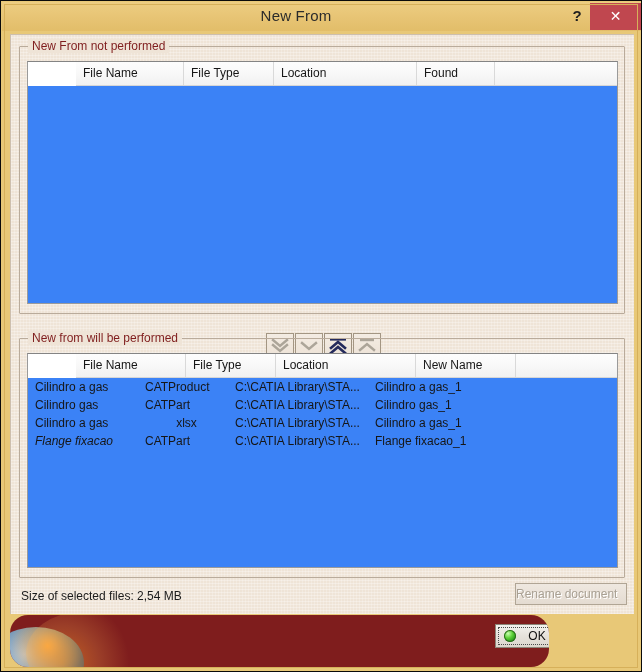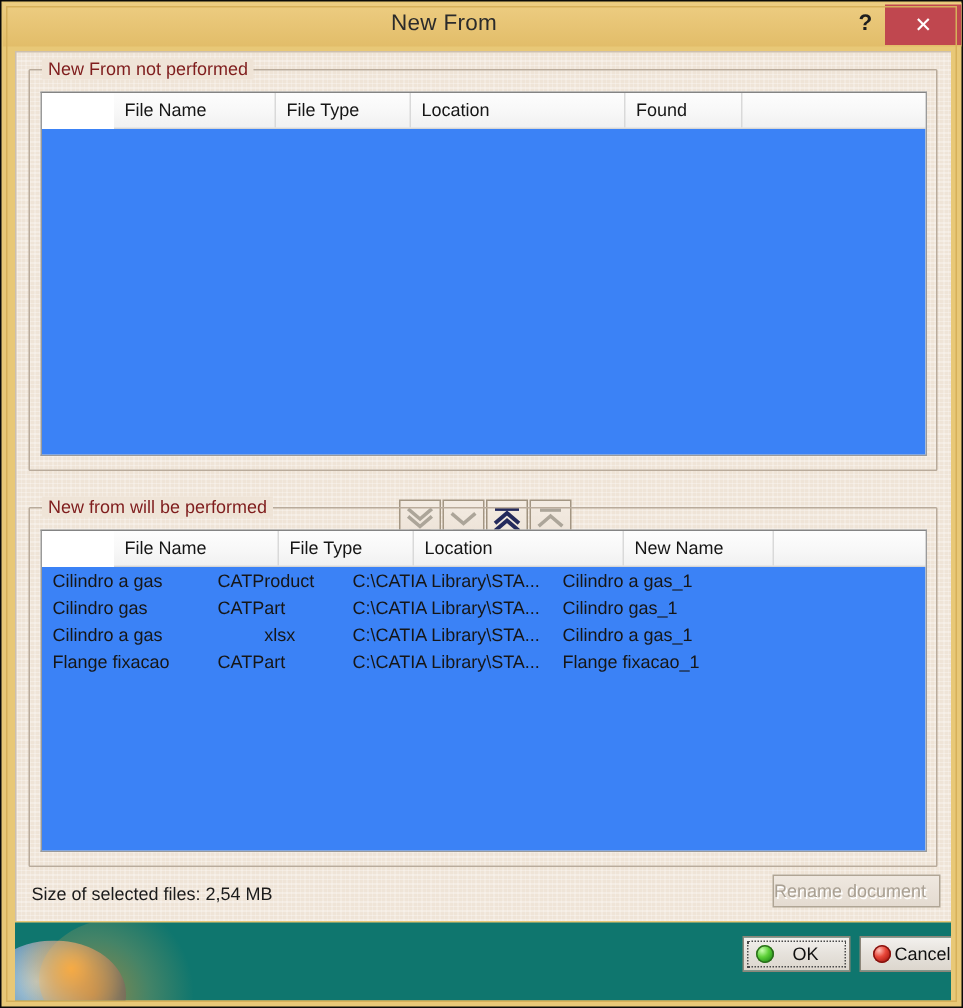--- a/index.html
+++ b/index.html
@@ -210,24 +210,25 @@
     color: #a9a093;
     text-shadow: 1px 1px 0 #ffffff;
     cursor: default;
   }
 
   
   #bottom-bar {
     position: absolute;
     left: 9px;
     top: 614px;
-    width: 624px;
+    width: 539px;
     height: 52px;
-    background: #0f766e;
-    overflow: hidden;
+    background: #7f1d1d;
+    overflow: hidden;
+    border-radius: 18px;
   }
   #earth {
     position: absolute;
     left: -22px;
     top: 12px;
     width: 96px;
     height: 72px;
     border-radius: 50%;
     background:
       radial-gradient(circle at 62% 26%, #ffb24a 0%, rgba(255,170,60,.55) 18%, rgba(255,170,60,0) 46%),
@@ -383,21 +384,21 @@
               <div class="cell" style="left: 200px; width: 140px;">C:\CATIA Library\STA...</div>
               <div class="cell" style="left: 340px; width: 140px;">Cilindro gas_1</div>
             </div>
             <div class="row">
               <div class="cell" style="left: 0px; width: 110px;">Cilindro a gas</div>
               <div class="cell" style="left: 110px; width: 90px; text-align: center;">xlsx</div>
               <div class="cell" style="left: 200px; width: 140px;">C:\CATIA Library\STA...</div>
               <div class="cell" style="left: 340px; width: 140px;">Cilindro a gas_1</div>
             </div>
             <div class="row">
-              <div class="cell" style="left: 0px; width: 110px;">Flange fixacao</div>
+              <div class="cell" style="left: 0px; width: 110px; font-style: italic;">Flange fixacao</div>
               <div class="cell" style="left: 110px; width: 90px;">CATPart</div>
               <div class="cell" style="left: 200px; width: 140px;">C:\CATIA Library\STA...</div>
               <div class="cell" style="left: 340px; width: 140px;">Flange fixacao_1</div>
             </div>
           </div>
       </div>
     </div>
 
     <div id="size-label">Size of selected files: 2,54 MB</div>
     <div id="rename-button">Rename document</div>

